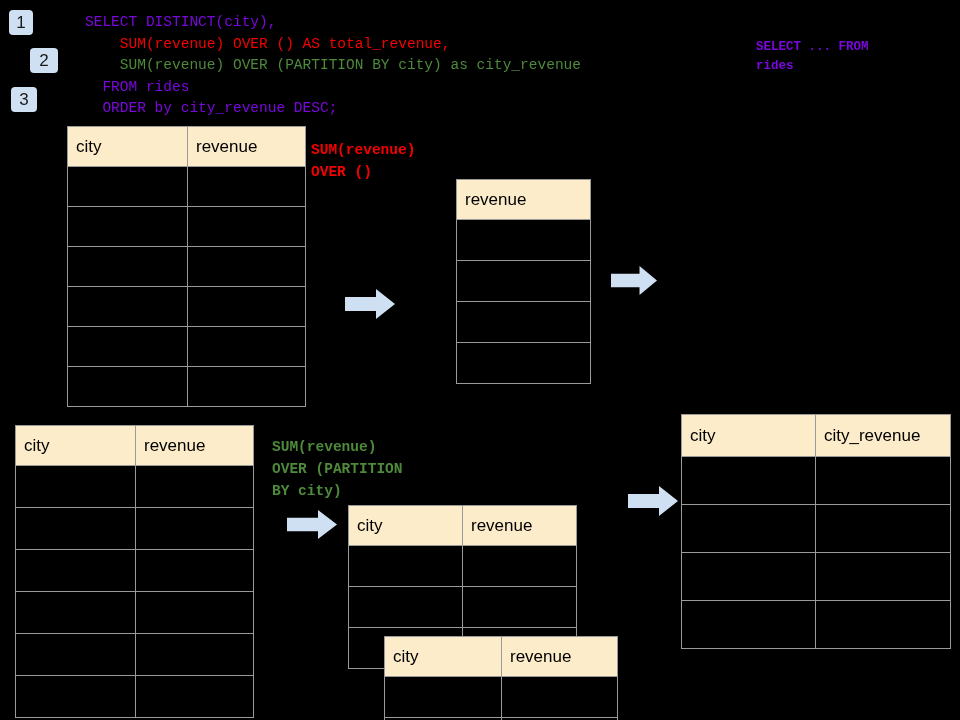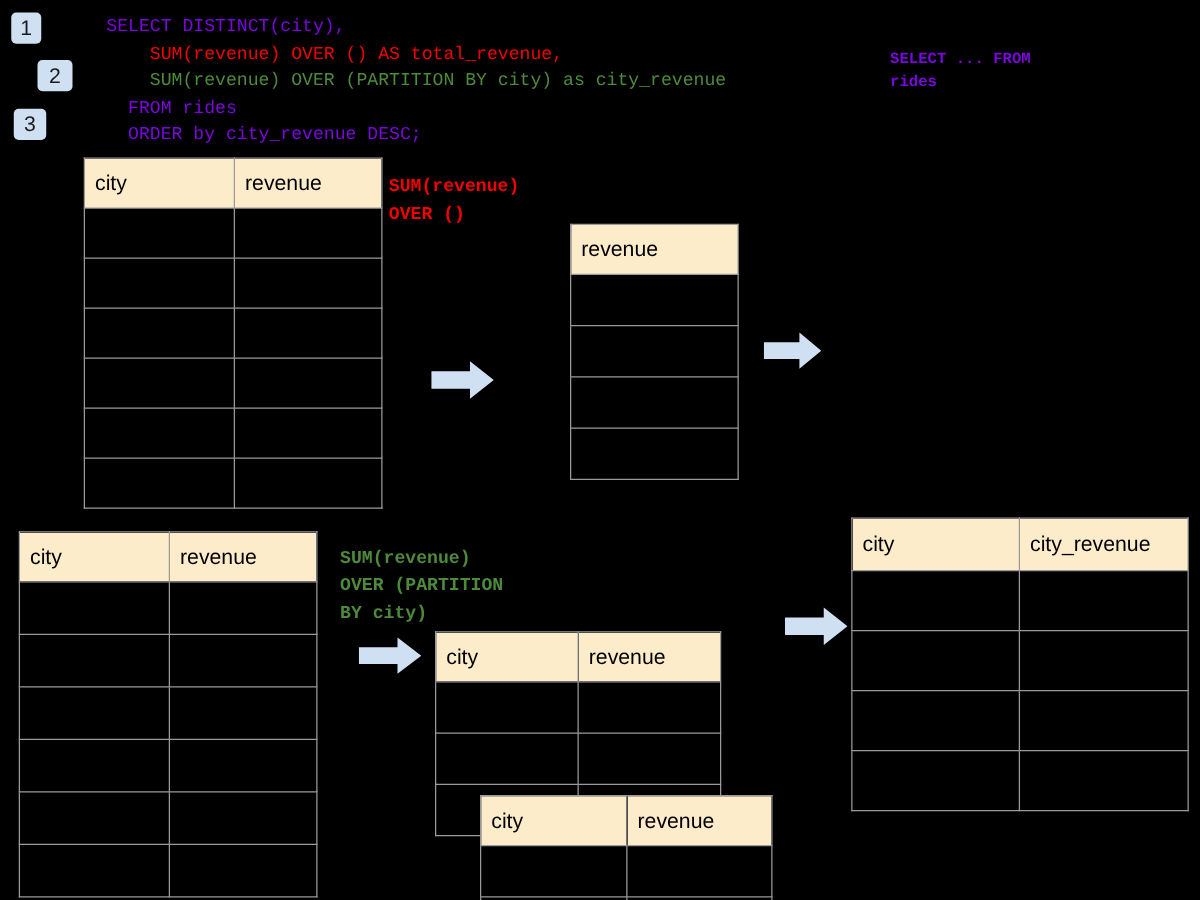--- a/index.html
+++ b/index.html
@@ -99,21 +99,21 @@
 </style>
 </head>
 <body>
 
 <div id="canvas">
 
 <div class="badge" style="left: 9px; top: 10px; width: 24px; height: 25px;">1</div>
     <div class="badge" style="left: 30px; top: 48px; width: 28px; height: 25px;">2</div>
     <div class="badge" style="left: 11px; top: 87px; width: 26px; height: 25px;">3</div>
     <div class="code" style="left: 85px; top: 12px;"><div class="code-line c-purple">SELECT DISTINCT(city),</div><div class="code-line c-red">    SUM(revenue) OVER () AS total_revenue,</div><div class="code-line c-green">    SUM(revenue) OVER (PARTITION BY city) as city_revenue</div><div class="code-line c-purple">  FROM rides</div><div class="code-line c-purple">  ORDER by city_revenue DESC;</div></div>
-    <div class="aside-code" style="left: 712px; top: 38px;">SELECT ... FROM
+    <div class="aside-code" style="left: 756px; top: 38px;">SELECT ... FROM
 rides</div>
     <div class="label-code c-red" style="left: 311px; top: 139px;">SUM(revenue)
 OVER ()</div>
     <div class="label-code c-green" style="left: 272px; top: 436px;">SUM(revenue)
 OVER (PARTITION
 BY city)</div>
     <table class="tbl" style="left: 67px; top: 126px;">
       <colgroup>
         <col style="width: 120px;">
         <col style="width: 118px;">

